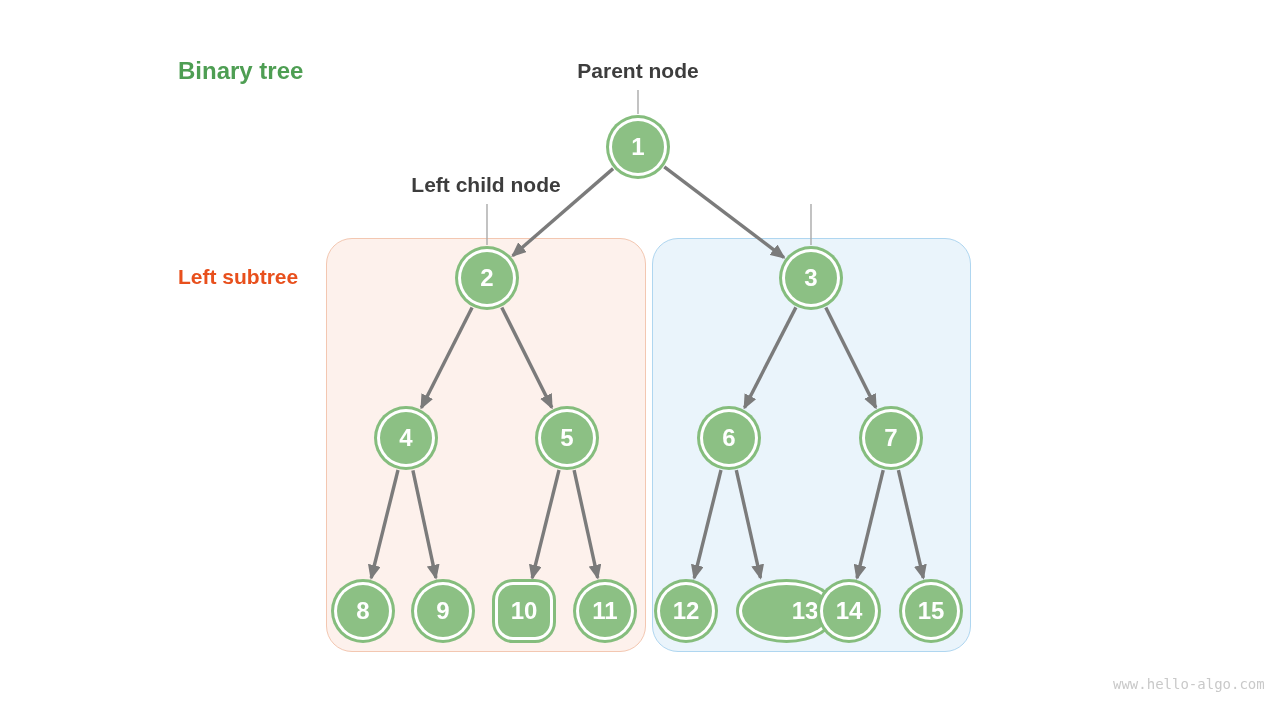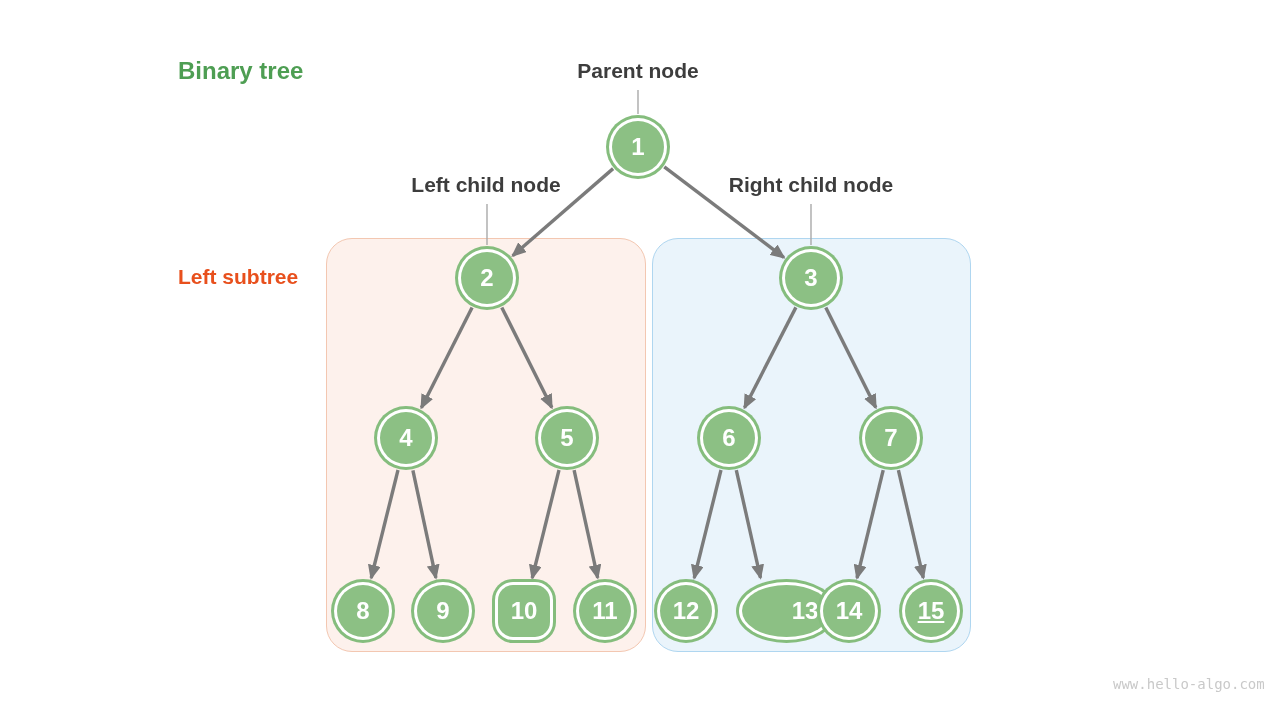--- a/index.html
+++ b/index.html
@@ -116,29 +116,28 @@
       <div class="tree-node" style="left: 541px; top: 412px;">5</div>
       <div class="tree-node" style="left: 703px; top: 412px;">6</div>
       <div class="tree-node" style="left: 865px; top: 412px;">7</div>
       <div class="tree-node" style="left: 337px; top: 585px;">8</div>
       <div class="tree-node" style="left: 417px; top: 585px;">9</div>
       <div class="tree-node" style="left: 498px; top: 585px; border-radius: 15px;">10</div>
       <div class="tree-node" style="left: 579px; top: 585px;">11</div>
       <div class="tree-node" style="left: 660px; top: 585px;">12</div>
       <div class="tree-node" style="left: 742px; top: 585px; padding-left: 37px;">13</div>
       <div class="tree-node" style="left: 823px; top: 585px;">14</div>
-      <div class="tree-node" style="left: 905px; top: 585px; text-decoration: underline;">15</div>
+      <div class="tree-node" style="left: 905px; top: 585px;">15</div>
     </div>
 
   <div class="lbl diagram-title">Binary tree</div>
 
   <div class="lbl centered parent-label">Parent node</div>
 
   <div class="lbl centered leftchild-label">Left child node</div>
 
-  <div class="lbl centered rightchild-label">Right child node</div>
 
   <div class="lbl leftsub-label">Left subtree</div>
 
 
   <div class="watermark">www.hello-algo.com</div>
 
 </div>
 
 </body></html>

